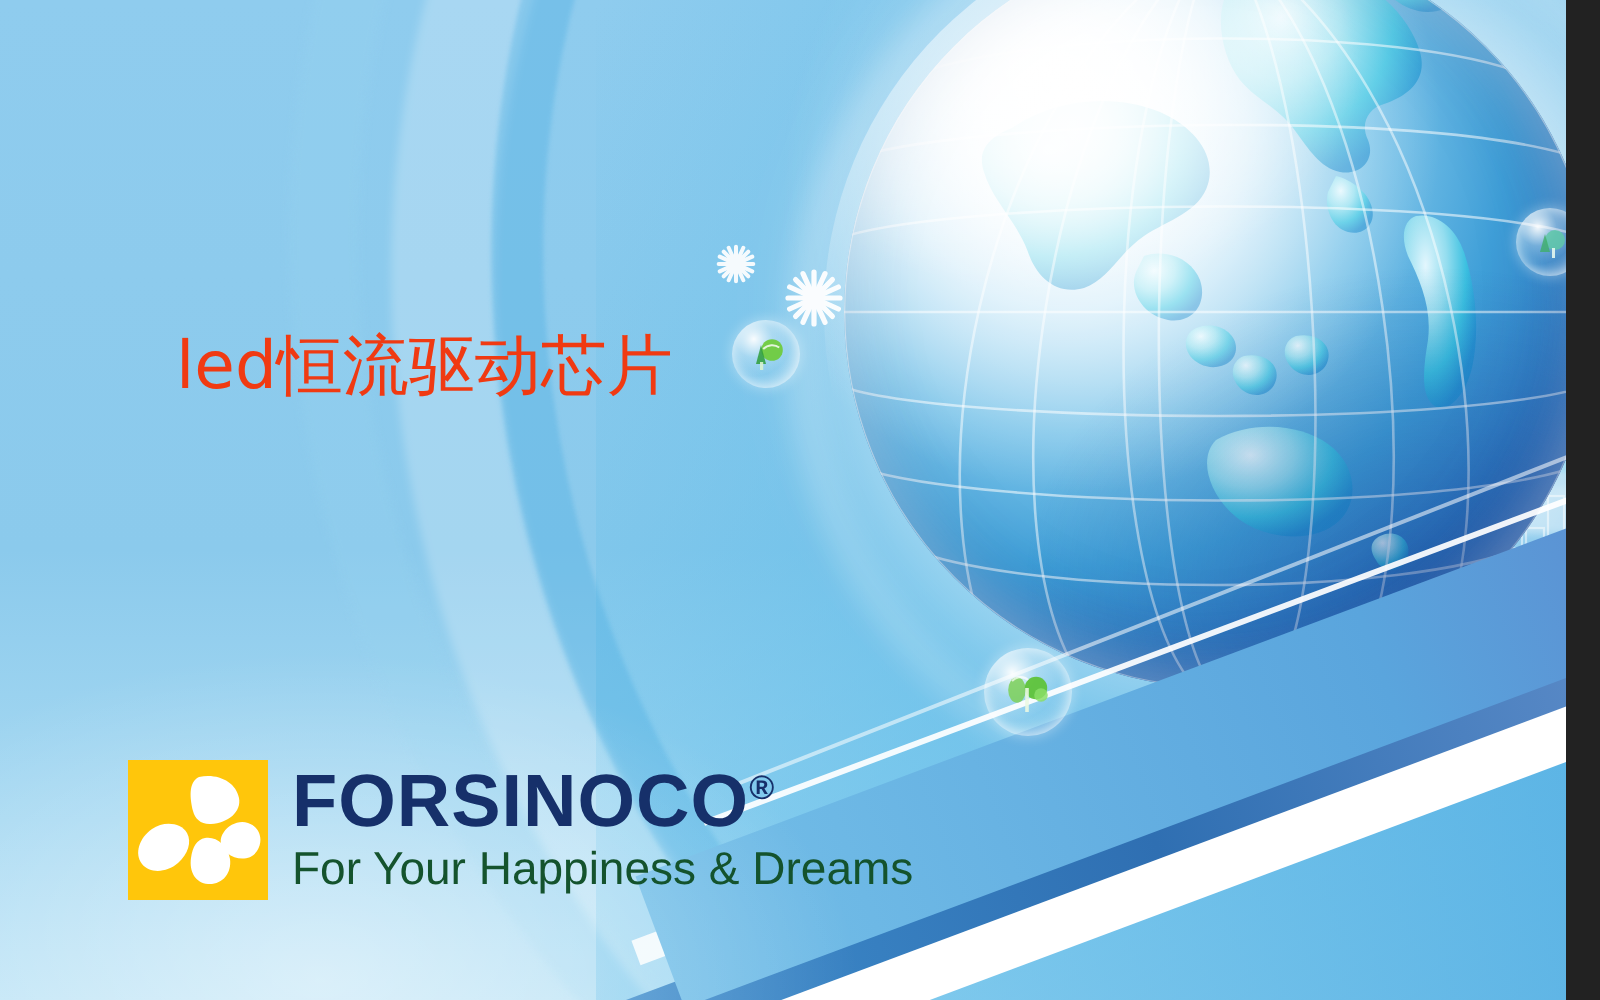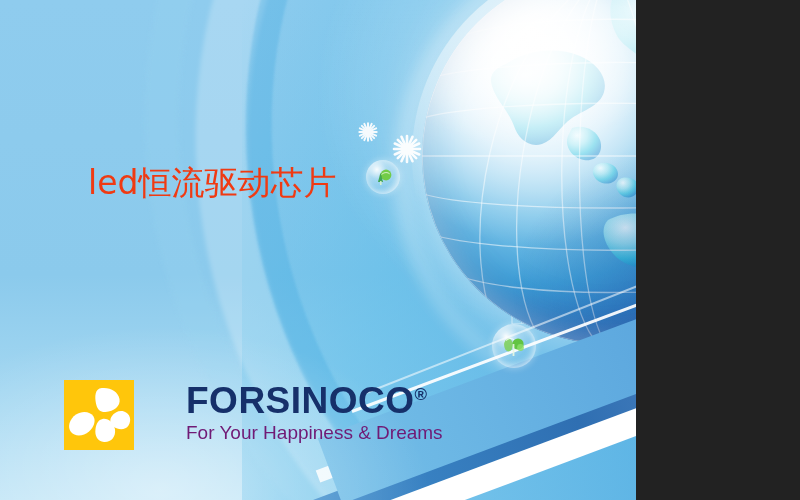--- a/index.html
+++ b/index.html
@@ -1,20 +1,20 @@
 <!DOCTYPE html>
 <html><head>
 <meta charset="utf-8">
 <style>
   html,body{margin:0;padding:0;background:#222;}
   body{font-family:"Liberation Sans",sans-serif;}
 
   #poster{
     position:relative;
-    width:636px;height:500px;
+    width:783px;height:500px;
     overflow:hidden;
     background:#8ECCEE;
   }
 
   
   .bg-base{
     position:absolute;inset:0;
     background:
       linear-gradient(180deg,#8FCCEE 0%,#8BCAEC 55%,#A7D9F2 82%,#BEE4F6 100%);
   }
@@ -130,30 +130,30 @@
     color:#F03A12;
     font-size:33px;line-height:1;
     font-family:"DejaVu Sans","Liberation Sans",sans-serif;
     white-space:nowrap;
   }
   .headline .l2{
     display:block;margin-top:31px;margin-left:8px;letter-spacing:3px;
   }
 
   
-  .logo{position:absolute;left:64px;top:380px;display:flex;align-items:flex-start;gap:40px;}
+  .logo{position:absolute;left:64px;top:380px;display:flex;align-items:flex-start;}
   .logo-mark{width:70px;height:70px;background:#FFC60B;position:relative;flex:0 0 auto;}
   .logo-text{margin-left:12px;padding-top:2px;}
   .logo-word{
     font-size:37px;font-weight:bold;color:#16306A;letter-spacing:.5px;line-height:1;
     font-family:"Liberation Sans",sans-serif;white-space:nowrap;
   }
   .logo-word .reg{font-size:17px;vertical-align:super;font-weight:bold;}
   .logo-tag{
-    margin-top:4px;font-size:19px;color:#701a75;line-height:1;
+    margin-top:4px;font-size:23px;color:#14532d;line-height:1;
     font-family:"Liberation Sans",sans-serif;white-space:nowrap;
   }
 </style>
 </head>
 <body>
 
 <div id="poster">
 
   <div class="bg-base"></div>
   <div class="bg-right-wash"></div>

